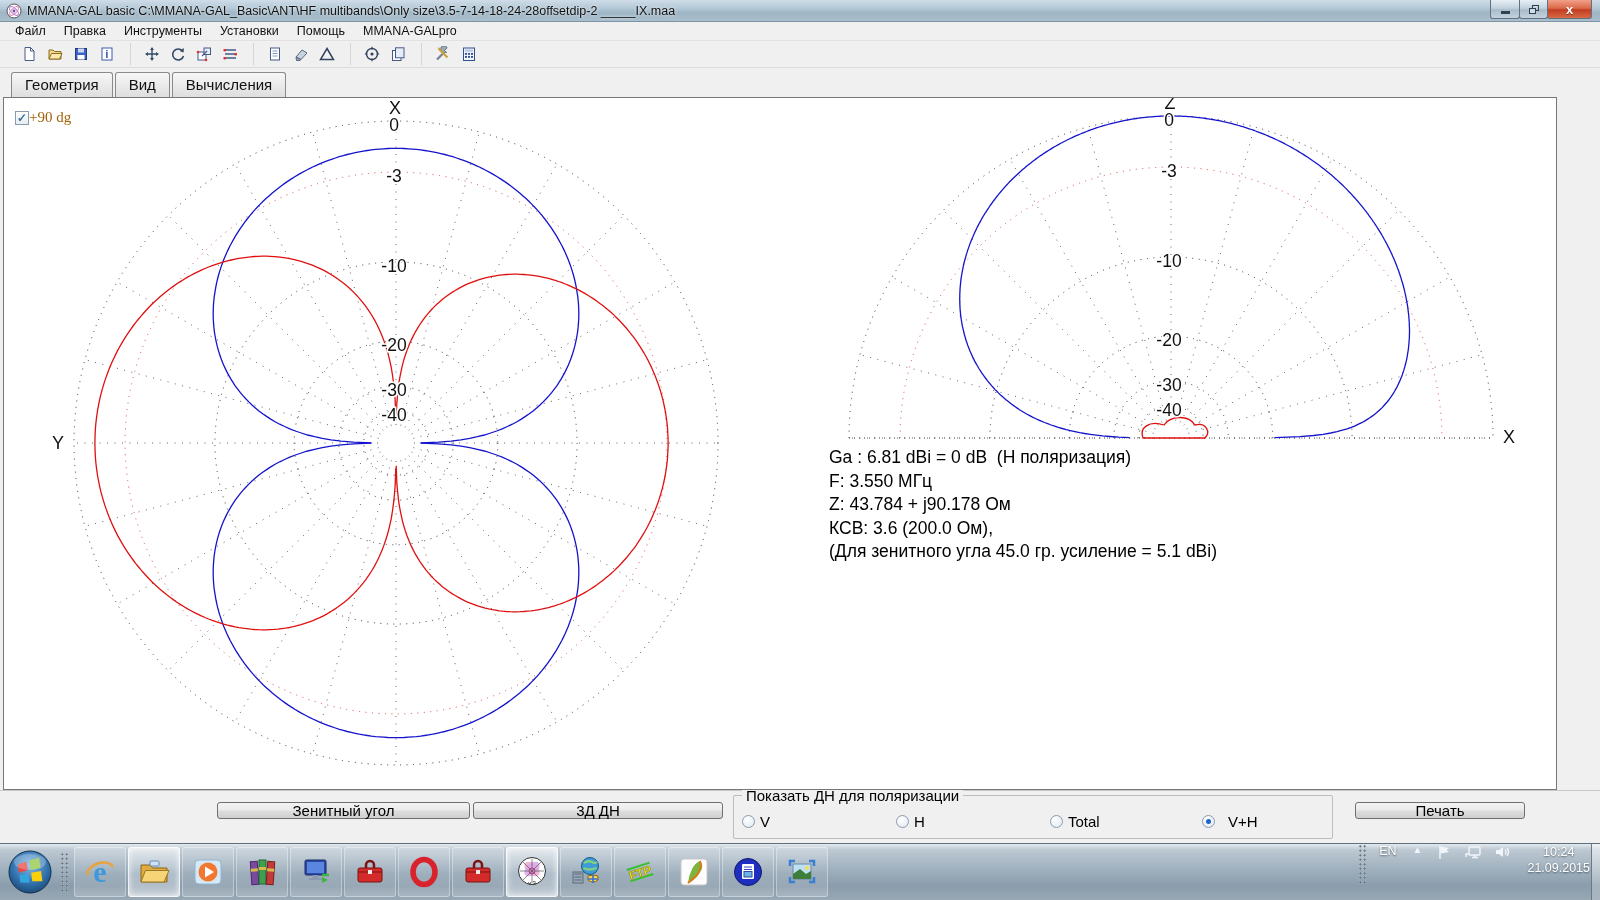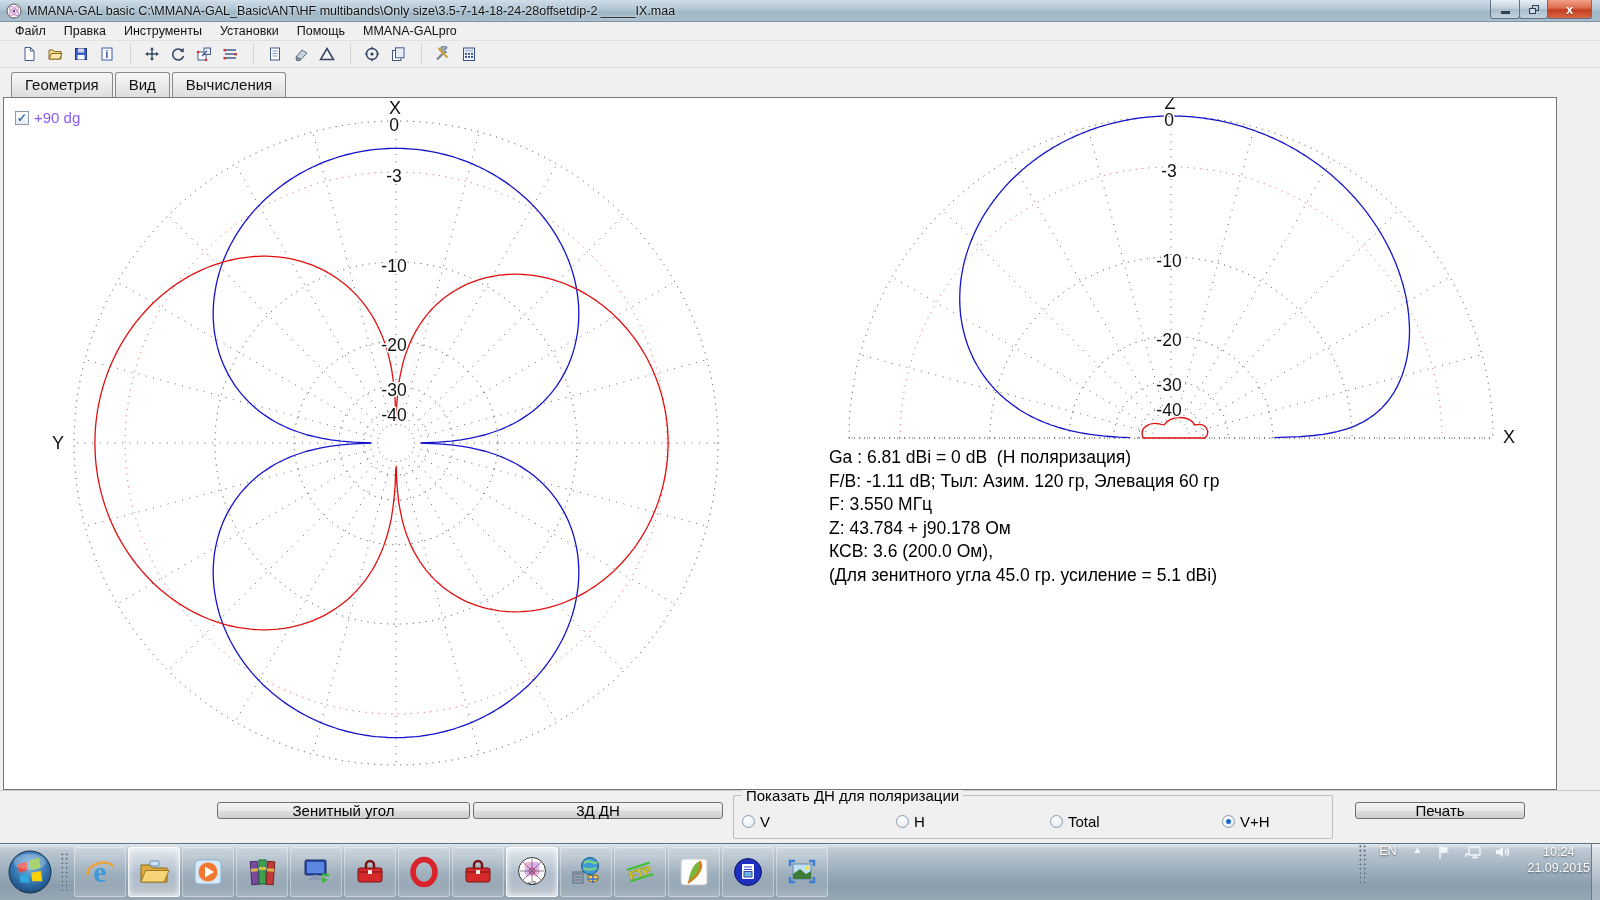--- a/index.html
+++ b/index.html
@@ -37,21 +37,21 @@
   .tab { font-size:15px; color:#111; border:1px solid #8a8a8a; border-bottom:none; border-radius:3px 3px 0 0;
     background:linear-gradient(180deg,#f7f7f7,#dedede); padding:3px 13px 4px; margin-right:2px; height:25px; display:flex; align-items:center; }
   .tab.active { background:#fff; height:29px; padding:3px 17px 5px; position:relative; z-index:3; }
 
   
   #plot-panel { position:absolute; left:3px; top:97px; width:1554px; height:693px; background:#fff; border:1px solid #777; z-index:2; }
   #plot-svg { position:absolute; left:0; top:0; }
   #overlay-check { position:absolute; left:11px; top:11px; display:flex; align-items:center; z-index:4; }
   #overlay-check .box { width:14px; height:14px; border:1px solid #8a9bb0; background:linear-gradient(180deg,#fdfdfd,#e8edf2);
     display:flex; align-items:center; justify-content:center; font-size:12px; color:#3a6ea5; font-weight:bold; }
-  #overlay-check .lbl { font-size:15px; margin-left:5px; color:#8b5cf6; }
+  #overlay-check .lbl { font-size:15px; color:#a16207;font-family:Liberation Serif, serif; }
   #results { position:absolute; left:825px; top:348px; font-size:17.5px; color:#000; line-height:23.5px; white-space:pre; z-index:3; }
 
   
   #bottombar { position:absolute; left:0; top:790px; width:1600px; height:53px; background:#f0f0f0; border-top:1px solid #c8c8c8; }
   .push-btn { position:absolute; height:17px; border:1px solid #707070; border-radius:3px; font-size:15px; color:#000;
     background:linear-gradient(180deg,#f3f3f3 0%,#ebebeb 45%,#dddddd 55%,#cfcfcf 100%); display:flex; align-items:center; justify-content:center; }
   #btn-zenith { left:217px; top:11px; width:253px; }
   #btn-3d { left:473px; top:11px; width:250px; }
   #btn-print { left:1355px; top:11px; width:170px; }
   #polar-group { position:absolute; left:733px; top:4px; width:600px; height:44px; border:1px solid #bdbdbd; border-radius:2px; }
@@ -315,41 +315,41 @@
       <text x="1165" y="248.1746593425782" text-anchor="middle" font-size="17.5" font-family="Liberation Sans, sans-serif" fill="#111111" style="paint-order:stroke;stroke:#ffffff;stroke-width:3px;">-20</text>
       <text x="1165" y="292.73940299674666" text-anchor="middle" font-size="17.5" font-family="Liberation Sans, sans-serif" fill="#111111" style="paint-order:stroke;stroke:#ffffff;stroke-width:3px;">-30</text>
       <text x="1165" y="317.8" text-anchor="middle" font-size="17.5" font-family="Liberation Sans, sans-serif" fill="#111111" style="paint-order:stroke;stroke:#ffffff;stroke-width:3px;">-40</text>
       <text x="1166" y="11" text-anchor="middle" font-size="18" fill="#111111">Z</text>
       <text x="1499" y="345" font-size="18" fill="#111111">X</text>
     </svg>
   <div id="overlay-check">
     <div class="box">✓</div>
     <span class="lbl">+90 dg</span>
   </div>
-  <div id="results"><div>Ga : 6.81 dBi = 0 dB  (H поляризация)</div><div>F/B: -1.11 dB; Тыл: Азим. 120 гр, Элевация 60 гр</div><div>F: 3.550 МГц</div><div>Z: 43.784 + j90.178 Ом</div><div>КСВ: 3.6 (200.0 Ом),</div><div>(Для зенитного угла 45.0 гр. усиление = 5.1 dBi)</div></div>
+  <div id="results"><div>Ga : 6.81 dBi = 0 dB  (H поляризация)</div><div>F: 3.550 МГц</div><div>Z: 43.784 + j90.178 Ом</div><div>КСВ: 3.6 (200.0 Ом),</div><div>(Для зенитного угла 45.0 гр. усиление = 5.1 dBi)</div></div>
 </div>
 
 <div id="bottombar">
   <div class="push-btn" id="btn-zenith">Зенитный угол</div>
   <div class="push-btn" id="btn-3d">3Д  ДН</div>
   <div id="polar-group">
     <span id="polar-legend">Показать ДН для поляризации</span>
   <div class="radio-item" style="left: 8px;">
         <div class="radio-circle"></div>
         <span class="radio-label">V</span>
       </div>
       <div class="radio-item" style="left: 162px;">
         <div class="radio-circle"></div>
         <span class="radio-label">H</span>
       </div>
       <div class="radio-item" style="left: 316px;">
         <div class="radio-circle"></div>
         <span class="radio-label">Total</span>
       </div>
-      <div class="radio-item" style="left: 488px;">
+      <div class="radio-item" style="left: 468px; gap: 8px;">
         <div class="radio-circle sel"></div>
         <span class="radio-label">V+H</span>
       </div>
     </div>
   <div class="push-btn" id="btn-print">Печать</div>
 </div>
 
 <div id="taskbar">
   <svg id="start-orb" viewBox="0 0 48 48">
     <defs>

